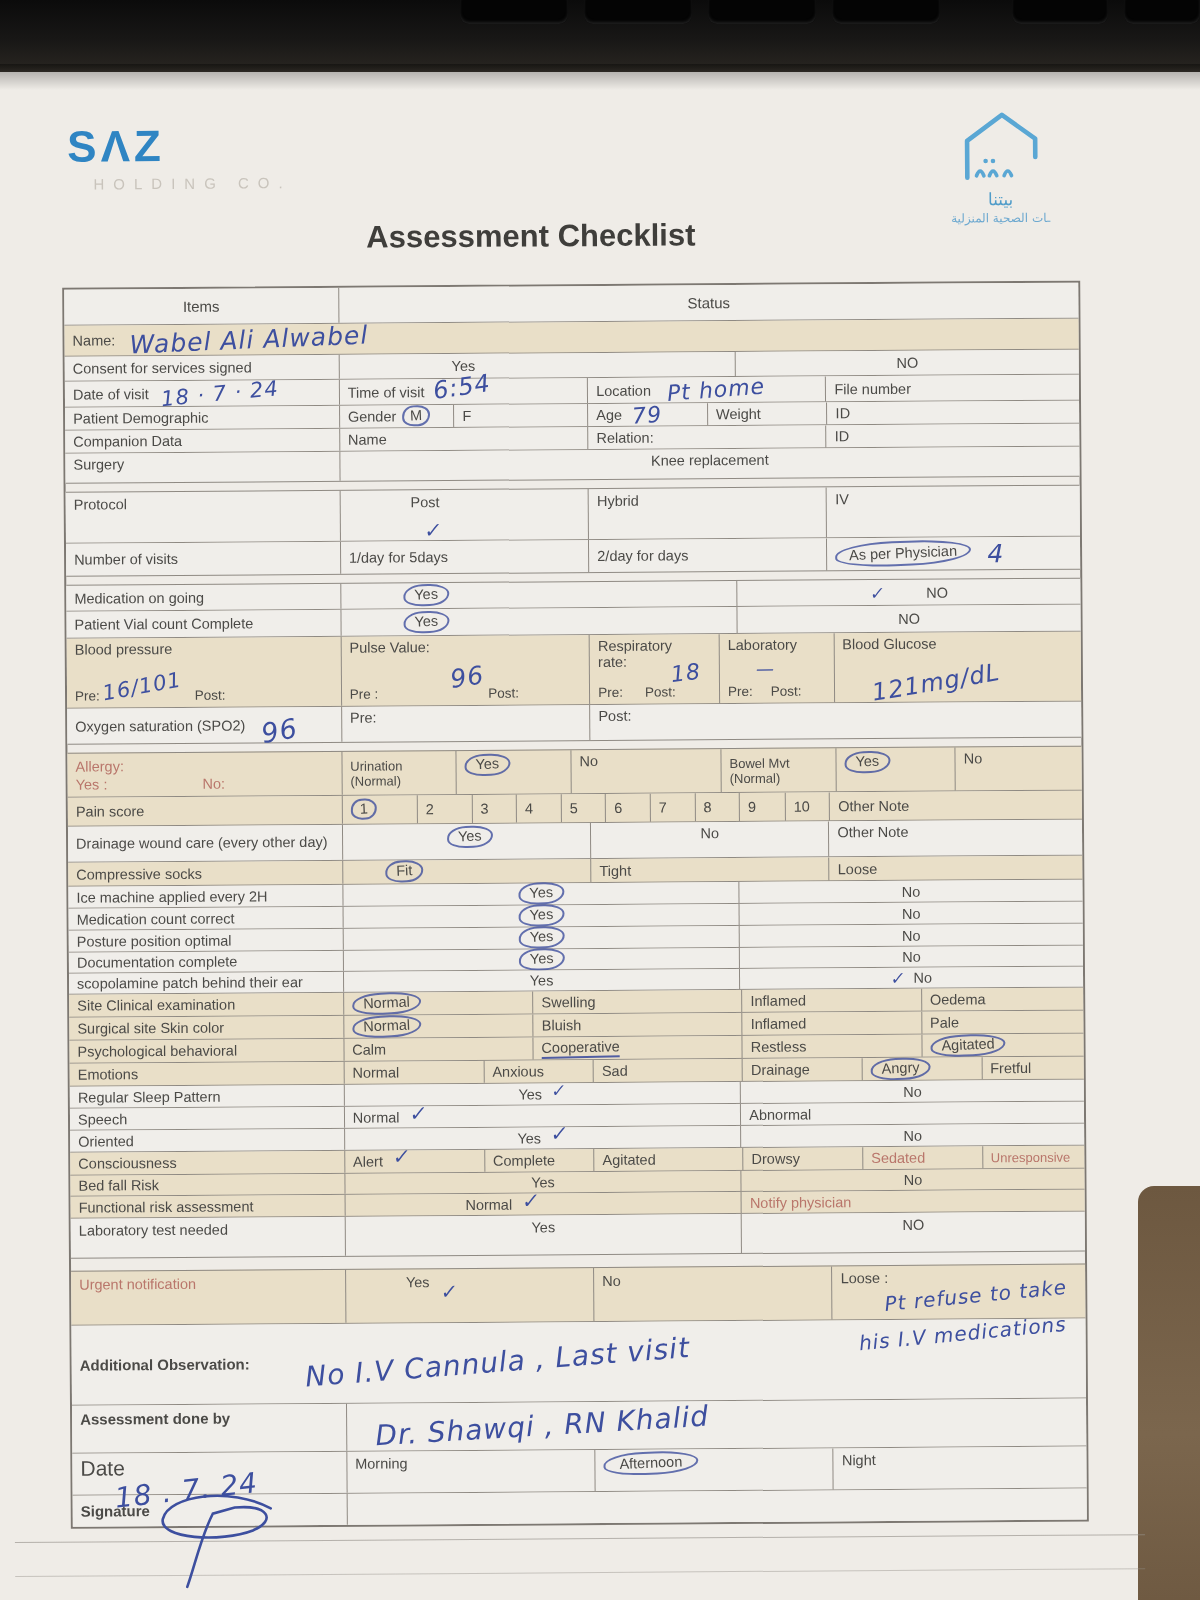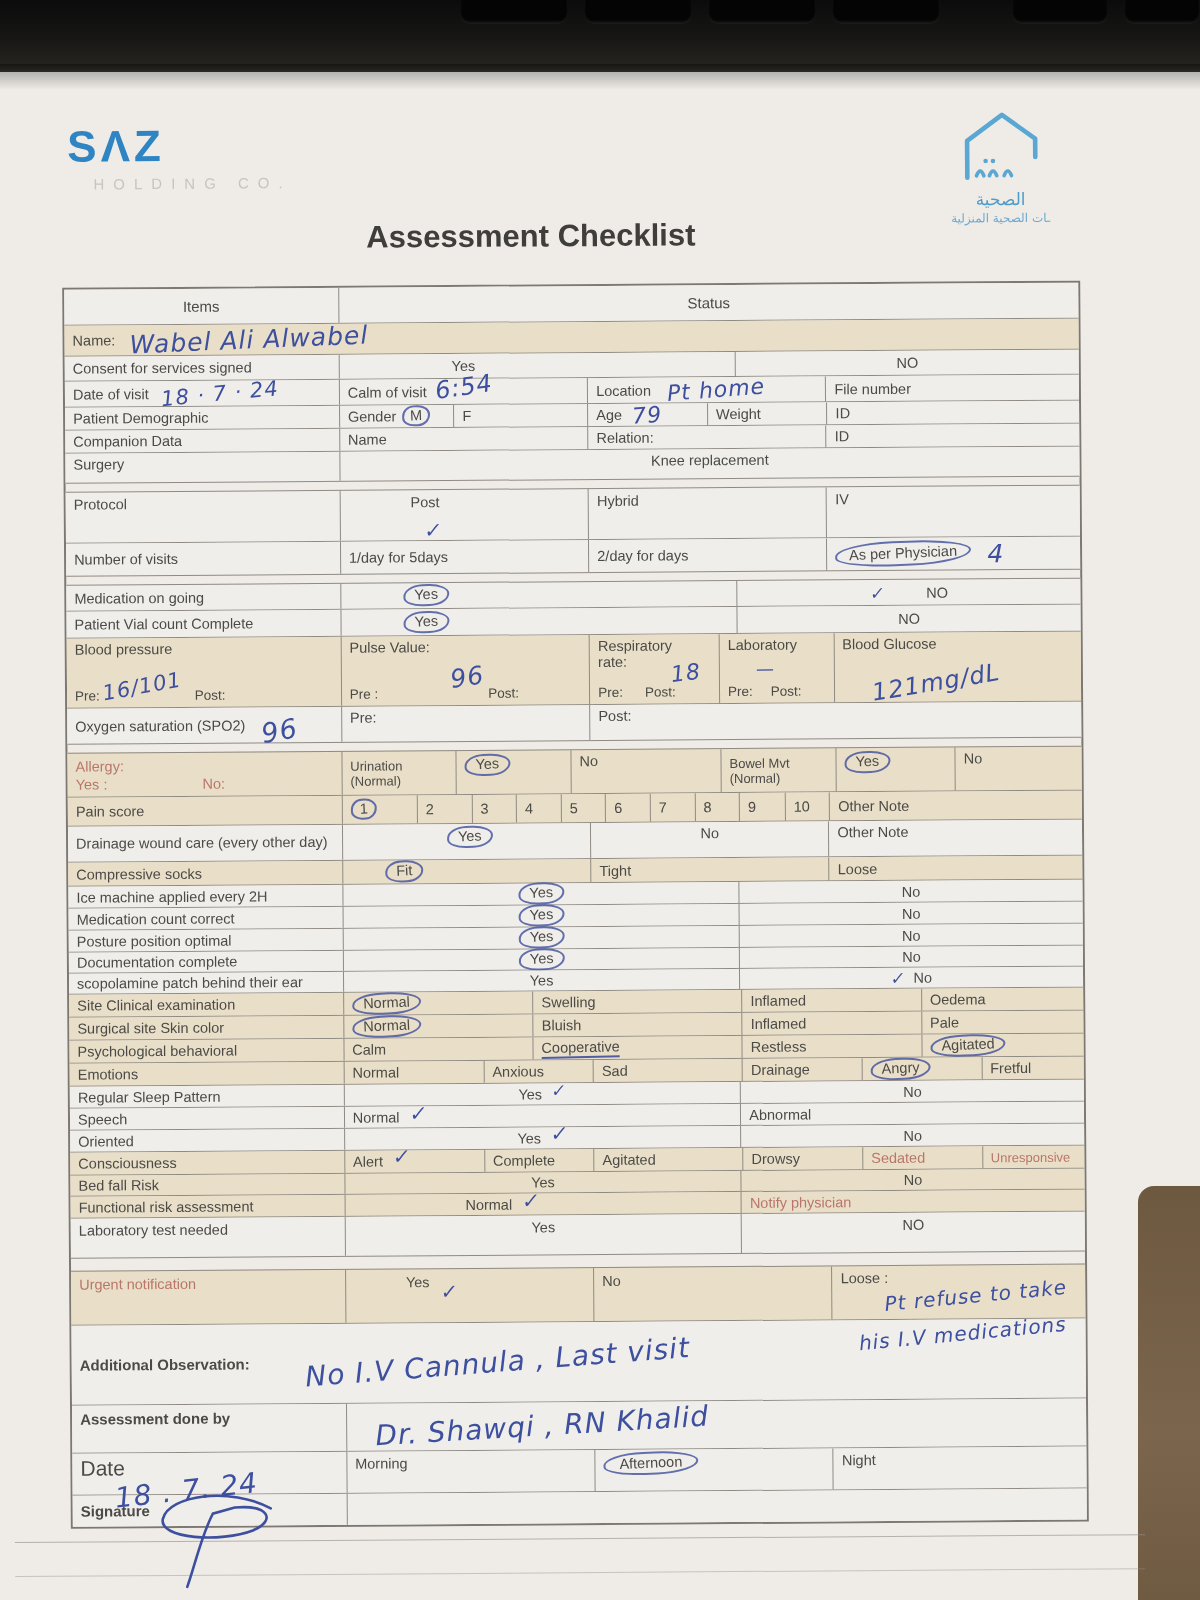--- a/index.html
+++ b/index.html
@@ -62,21 +62,21 @@
     <div class="saz">SΛZ</div>
     <div class="saz-sub">HOLDING CO.</div>
 
     <div class="homelogo">
       <svg width="92" height="74" viewBox="0 0 100 80">
         <path d="M14 74 L14 34 L52 6 L88 32 L88 52" fill="none" stroke="#5aa7d4" stroke-width="5" stroke-linecap="round" stroke-linejoin="round"></path>
         <path d="M24 72 q4 -10 8 0 M38 72 q4 -10 8 0 M54 72 q4 -10 8 0" fill="none" stroke="#5aa7d4" stroke-width="4" stroke-linecap="round"></path>
         <circle cx="34" cy="56" r="2.5" fill="#5aa7d4"></circle>
           <circle cx="42" cy="56" r="2.5" fill="#5aa7d4"></circle>
       </svg>
-      <span class="ar" style="font-size:17px;color:#4f9cc9">الصحية</span>
+      <span class="ar" style="font-size:17px;color:#4f9cc9">بيتنا</span>
       <span class="ar">ـات الصحية المنزلية</span>
     </div>
 
     <div class="title">Assessment Checklist</div>
 
     <div class="tbl">
 
       <div class="r" style="height:36px">
         <div class="c cc" style="width:27%;font-size:15px">Items</div>
         <div class="c cc" style="width:73%;font-size:15px">Status</div>
@@ -94,21 +94,21 @@
         <div class="c" style="width:39.1%;padding-left:112px">Yes</div>
         <div class="c cc" style="width:33.9%">NO</div>
       </div>
 
       <div class="r" style="height:26px">
         <div class="c" style="width:27%">
           <span>Date of visit</span>
           <span class="hw" style="font-size:21px;margin-left:12px;transform:rotate(-5deg)">18 · 7 · 24</span>
         </div>
         <div class="c" style="width:24.5%">
-          <span>Calm of visit</span>
+          <span>Time of visit</span>
           <span class="hw" style="font-size:24px;margin-left:8px;transform:rotate(-8deg);position:relative;top:-5px">6:54</span>
         </div>
         <div class="c" style="width:23.5%">
           <span>Location</span>
           <span class="hw" style="font-size:22px;margin-left:16px;transform:rotate(-4deg)">Pt home</span>
         </div>
         <div class="c" style="width:25%">File number</div>
       </div>
 
       <div class="r" style="height:23px">

